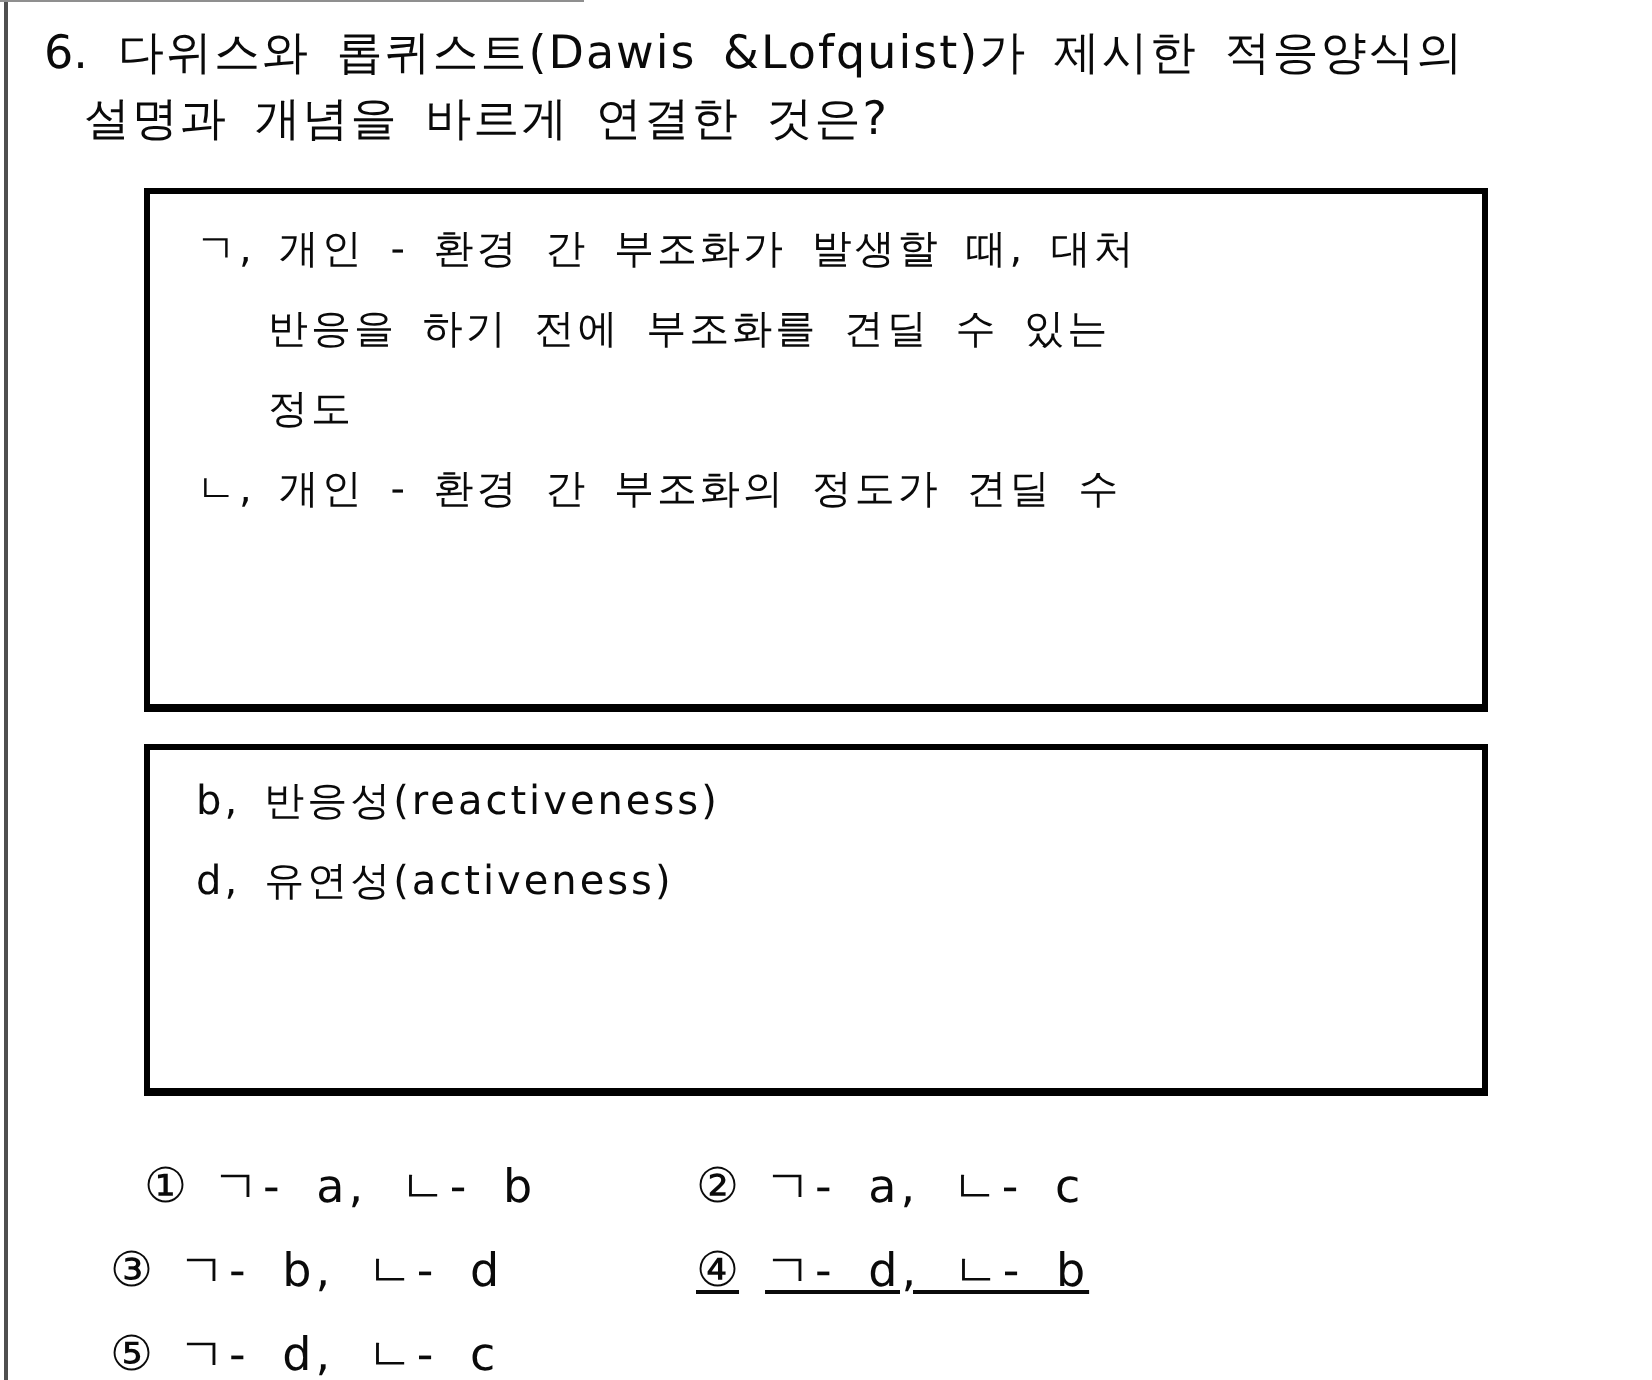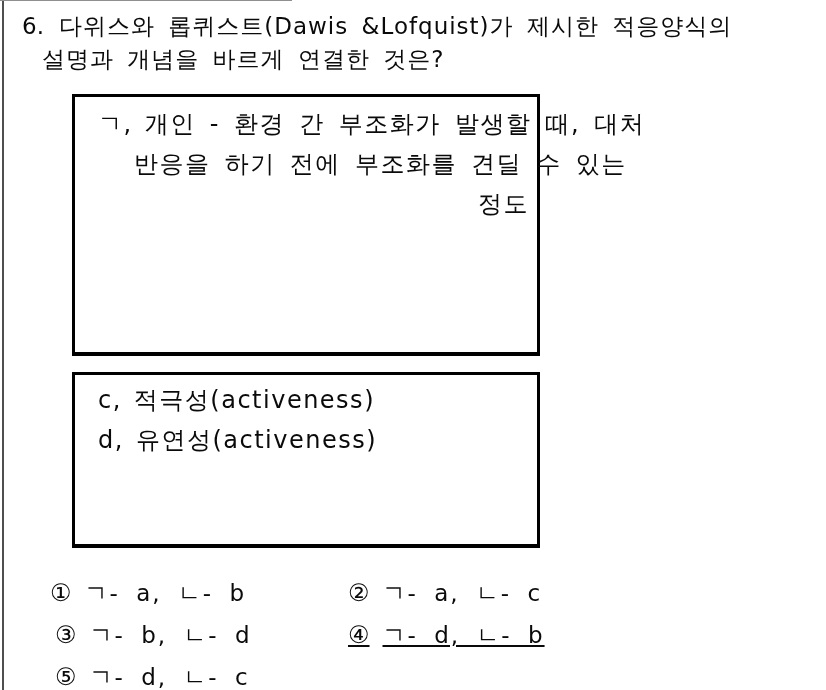--- a/index.html
+++ b/index.html
@@ -19,36 +19,36 @@
     position: absolute; left: 0; top: 0;
     width: 292px; height: 1px; background: #8f8f8f;
   }
   .qline { position: absolute; font-size: 23px; letter-spacing: 1px;
            word-spacing: 5px; white-space: nowrap; }
   .qline1 { left: 22px; top: 11px; text-align: center; }
   .qline2 { left: 42px; top: 44px; }
   .qnum { margin-right: 15px; letter-spacing: 0; }
 
   .box {
-    position: absolute; left: 72px; width: 468px;
+    position: absolute; left: 72px; width: 672px;
     border: 3px solid #000; border-bottom-width: 4px;
     background: #fff;
-    font-size: 24px; letter-spacing: 1.5px; word-spacing: 5px;
+    font-size: 20px; letter-spacing: 1.5px; word-spacing: 5px;
   }
   #def-box { top: 94px; height: 262px; padding: 7px 8px 0 23px; }
   #concept-box { top: 372px; height: 176px; padding: 5px 8px 0 23px; }
 
   .bline { line-height: 40px; white-space: nowrap; }
-  .bline.cont { padding-left: 36px; text-align: right; }
+  .bline.cont { padding-left: 36px; }
   .marker { margin-right: 12px; }
 
   .choice { position: absolute; font-size: 23px; white-space: nowrap; }
   .choice .num { font-size: 24px; margin-right: 13px; letter-spacing: 0; }
   .choice .txt { letter-spacing: 2px; word-spacing: 7px; }
-  #choice-1 { left: 50px;  top: 578px; }
+  #choice-1 { left: 72px;  top: 578px; }
   #choice-2 { left: 348px; top: 578px; }
   #choice-3 { left: 55px;  top: 620px; }
   #choice-4 { left: 348px; top: 620px; text-decoration: underline; }
   #choice-5 { left: 55px;  top: 662px; }
 </style>
 </head>
 <body>
 
 <div class="frame-left"></div>
 <div class="frame-top"></div>
@@ -59,25 +59,28 @@
 <div class="qline qline2">
   <span>설명과 개념을 바르게 연결한 것은?</span>
 </div>
 
 <div class="box" id="def-box">
   <div class="bline">
     <span class="marker">ㄱ,</span><span>개인 - 환경 간 부조화가 발생할 때, 대처</span>
   </div>
   <div class="bline cont">반응을 하기 전에 부조화를 견딜 수 있는</div>
   <div class="bline cont">정도</div>
+  <div class="bline">
+    <span class="marker">ㄴ,</span><span>개인 - 환경 간 부조화의 정도가 견딜 수</span>
+  </div>
 </div>
 
 <div class="box" id="concept-box">
   <div class="bline">
-    <span class="marker">c,</span><span>적극성(activeness)</span>
+    <span class="marker">b,</span><span>반응성(reactiveness)</span>
   </div>
   <div class="bline">
     <span class="marker">d,</span><span>유연성(activeness)</span>
   </div>
 </div>
 
 <div class="choice" id="choice-1">
   <span class="num">①</span><span class="txt">ㄱ- a, ㄴ- b</span>
 </div>
 <div class="choice" id="choice-2">

